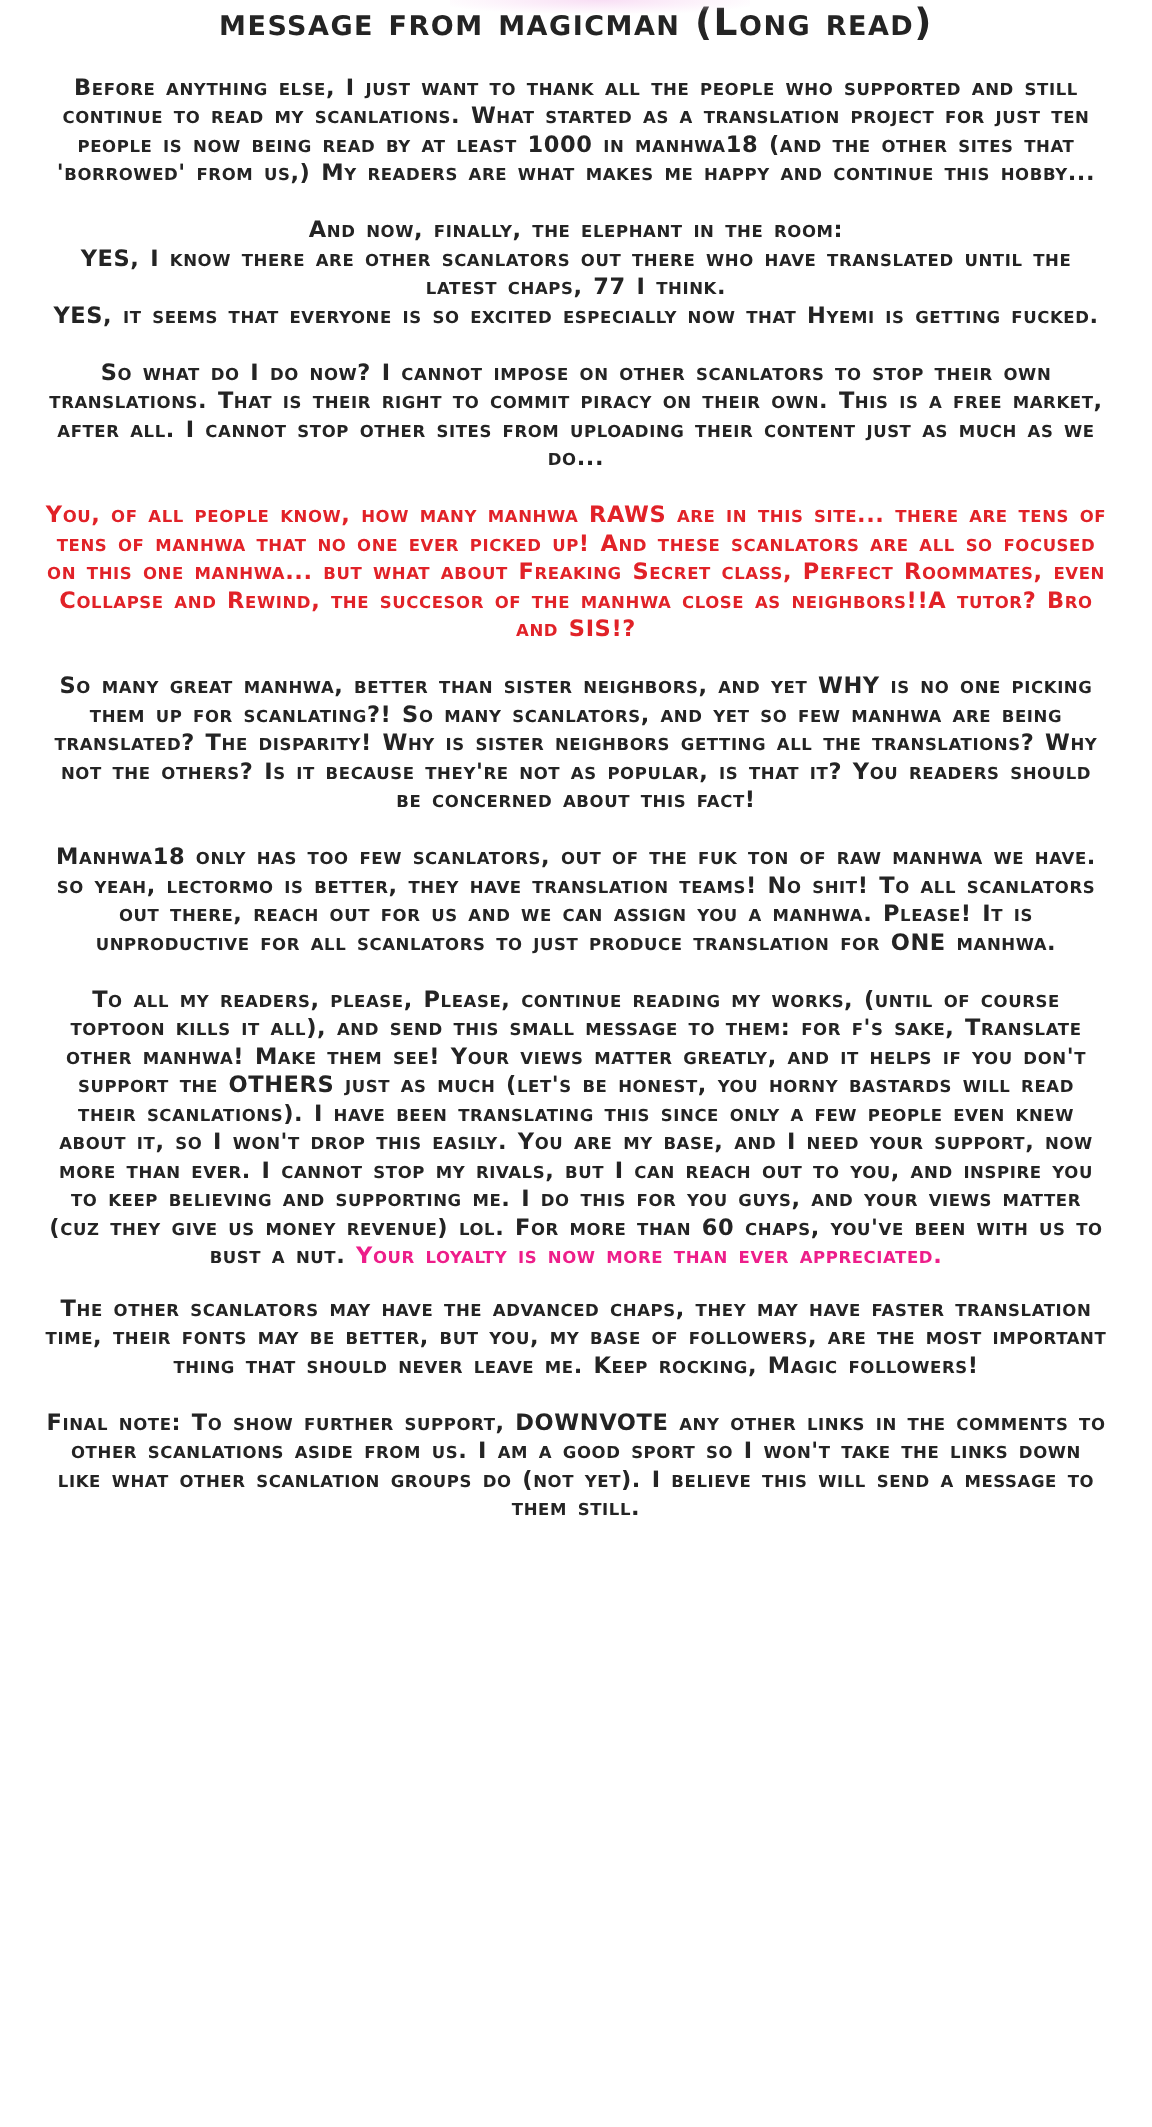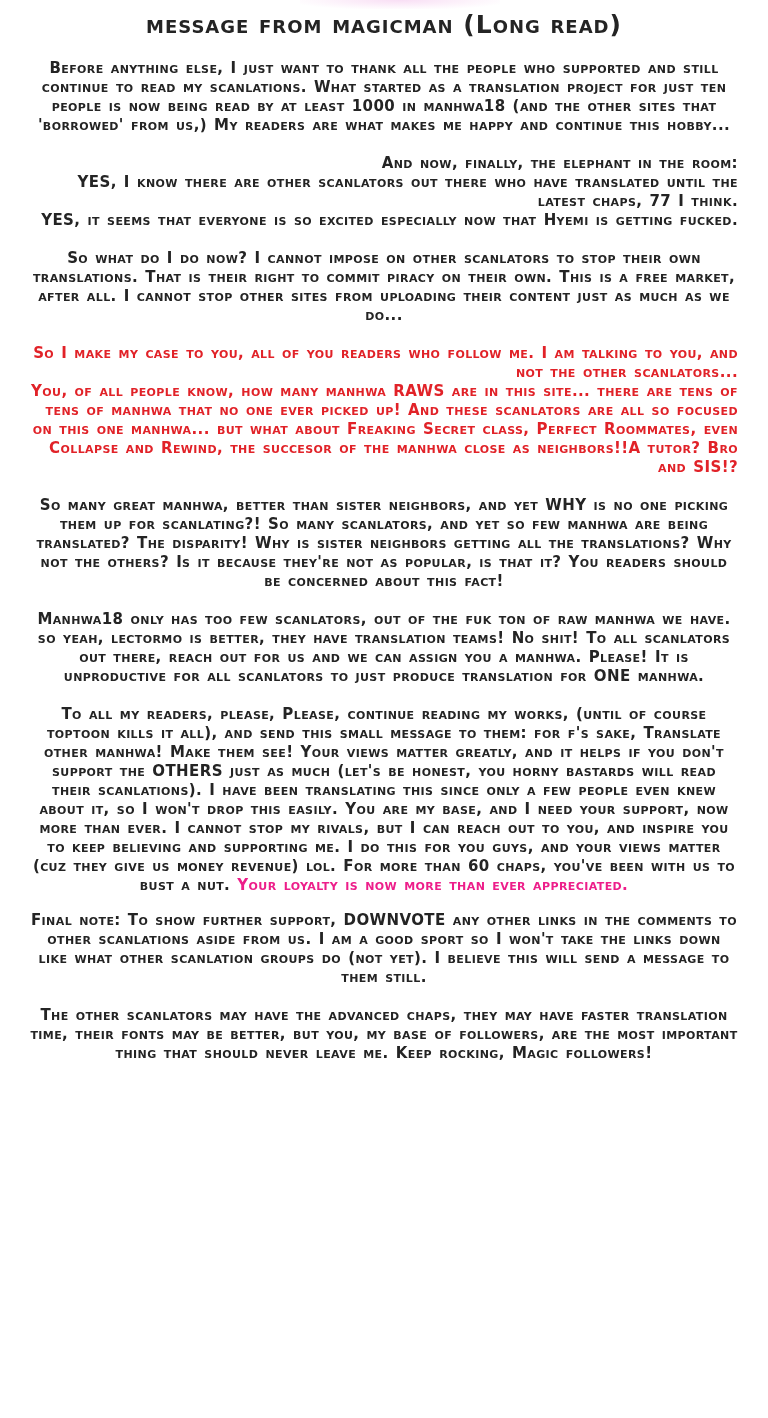--- a/index.html
+++ b/index.html
@@ -34,33 +34,32 @@
     pointer-events: none;
   }
   .sc {
     font-variant: small-caps;
     font-weight: bold;
   }
   .title {
     text-align: center;
     font-size: 25px;
     letter-spacing: 1px;
-    padding-top: 10px;
     margin-bottom: 20px;
   }
   .block {
     text-align: center;
     font-size: 15px;
     line-height: 19px;
     letter-spacing: 0.4px;
     word-spacing: 1.5px;
     margin-bottom: 19px;
   }
   .block.tight { margin-bottom: 16px; }
-  .line { text-align: right; }
+  .line { text-align: center; }
   .red { color: var(--red); }
   .magenta { color: var(--magenta); }
 </style>
 </head>
 <body>
 
 <main>
 
   <div class="pink-smudge"></div>
 
@@ -71,30 +70,29 @@
   <div class="block sc">
     <div class="line">And now, finally, the elephant in the room:</div>
     <div class="line">YES, I know there are other scanlators out there who have translated until the latest chaps, 77 I think.</div>
     <div class="line">YES, it seems that everyone is so excited especially now that Hyemi is getting fucked.</div>
   </div>
 
   <p class="block sc">So what do I do now? I cannot impose on other scanlators to stop their own translations. That is their right to commit piracy on their own. This is a free market, after all. I cannot stop other sites from uploading their content just as much as we do...</p>
 
 
   <div class="block sc red">
-    <div class="line">So I make my case to you, all of you readers who follow me. I am talking to you, and not the other scanlators...</div>
     <div class="line">You, of all people know, how many manhwa RAWS are in this site... there are tens of tens of manhwa that no one ever picked up! And these scanlators are all so focused on this one manhwa... but what about Freaking Secret class, Perfect Roommates, even Collapse and Rewind, the succesor of the manhwa close as neighbors!!A tutor? Bro and SIS!?</div>
   </div>
 
   <p class="block sc">So many great manhwa, better than sister neighbors, and yet WHY is no one picking them up for scanlating?! So many scanlators, and yet so few manhwa are being translated? The disparity! Why is sister neighbors getting all the translations?  Why not the others? Is it because they're not as popular, is that it? You readers should be concerned about this fact!</p>
 
   <p class="block sc">Manhwa18 only has too few scanlators, out of the fuk ton of raw manhwa we have. so yeah, lectormo is better, they have translation teams! No shit! To all scanlators out there, reach out for us and we can assign you a manhwa. Please! It is unproductive for all scanlators to just produce translation for ONE manhwa.</p>
 
   <p class="block sc tight">
     <span>To all my readers, please, Please, continue reading my works, (until of course toptoon kills it all), and send this small message to them: for f's sake, Translate other manhwa! Make them see! Your views matter greatly, and it helps if you don't support the OTHERS just as much (let's be honest, you horny bastards will read their scanlations). I have been translating this since only a few people even knew about it, so I won't drop this easily. You are my base, and I need your support, now more than ever. I cannot stop my rivals, but I can reach out to you, and inspire you to keep believing and supporting me. I do this for you guys, and your views matter (cuz they give us money revenue) lol.  For more than 60 chaps, you've been with us to bust a nut. </span>
     <span class="magenta">Your loyalty is now more than ever appreciated.</span>
   </p>
 
+  <p class="block sc">The other scanlators may have the advanced chaps, they may have faster translation time, their fonts may be better, but you, my base of followers, are the most important thing that should never leave me. Keep rocking, Magic followers!</p>
+
   <p class="block sc">Final note: To show further support, DOWNVOTE any other links in the comments to other scanlations aside from us. I am a good sport so I won't take the links down like what other scanlation groups do (not yet). I believe this will send a message to them still.</p>
-
-  <p class="block sc">The other scanlators may have the advanced chaps, they may have faster translation time, their fonts may be better, but you, my base of followers, are the most important thing that should never leave me. Keep rocking, Magic followers!</p>
 
 </main>
 
 </body></html>

